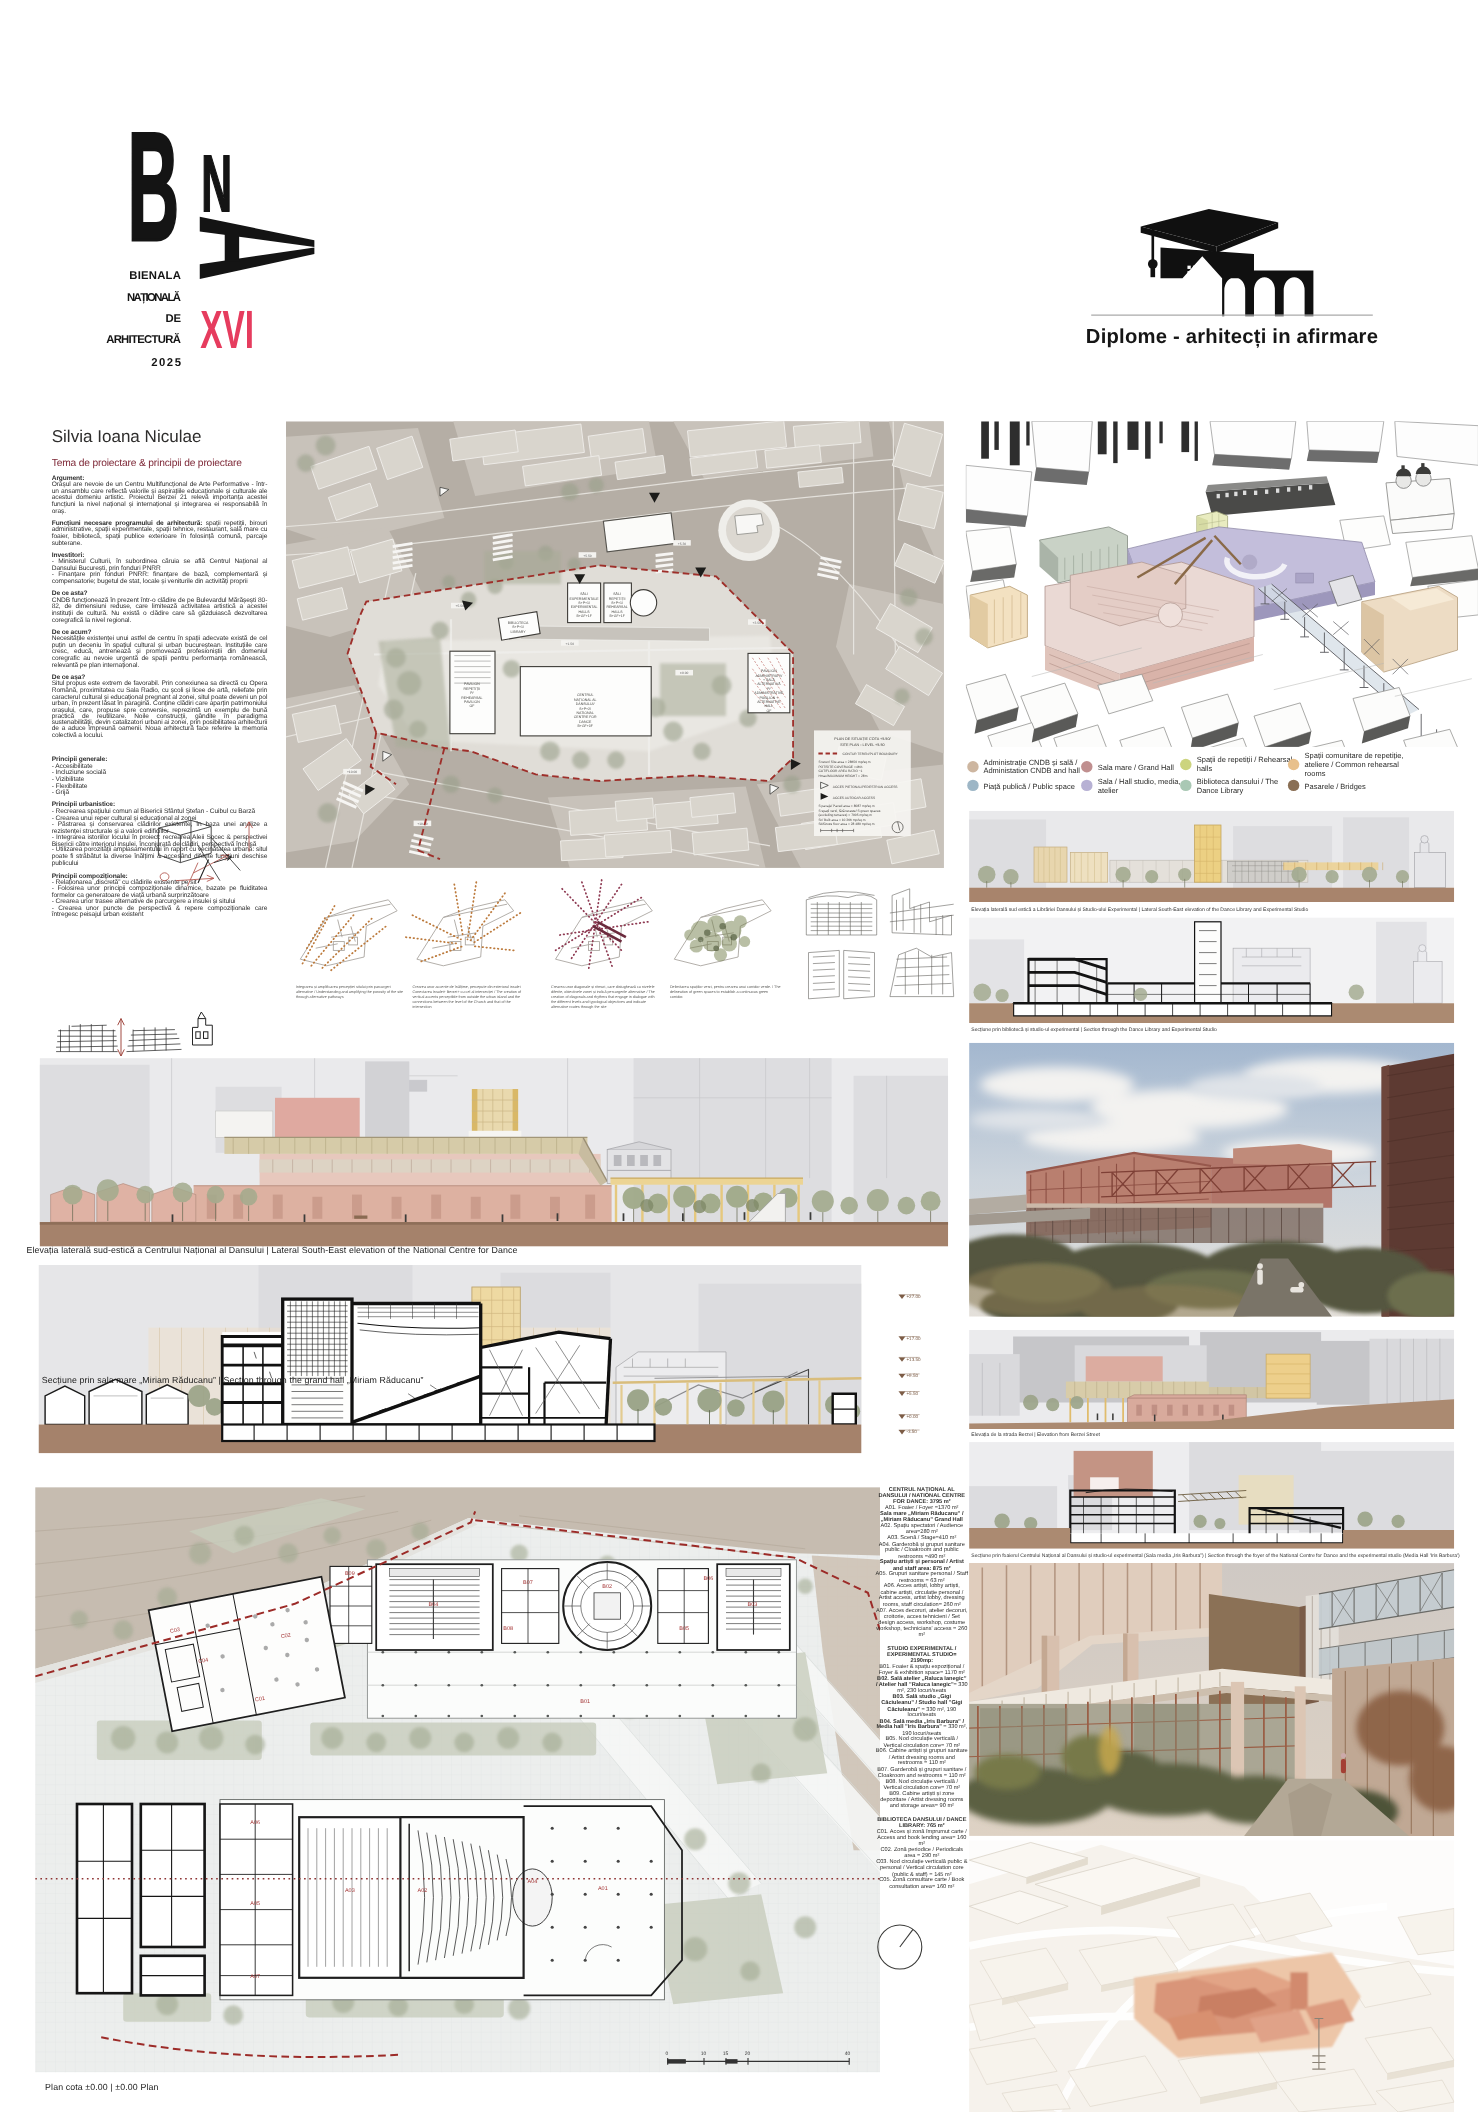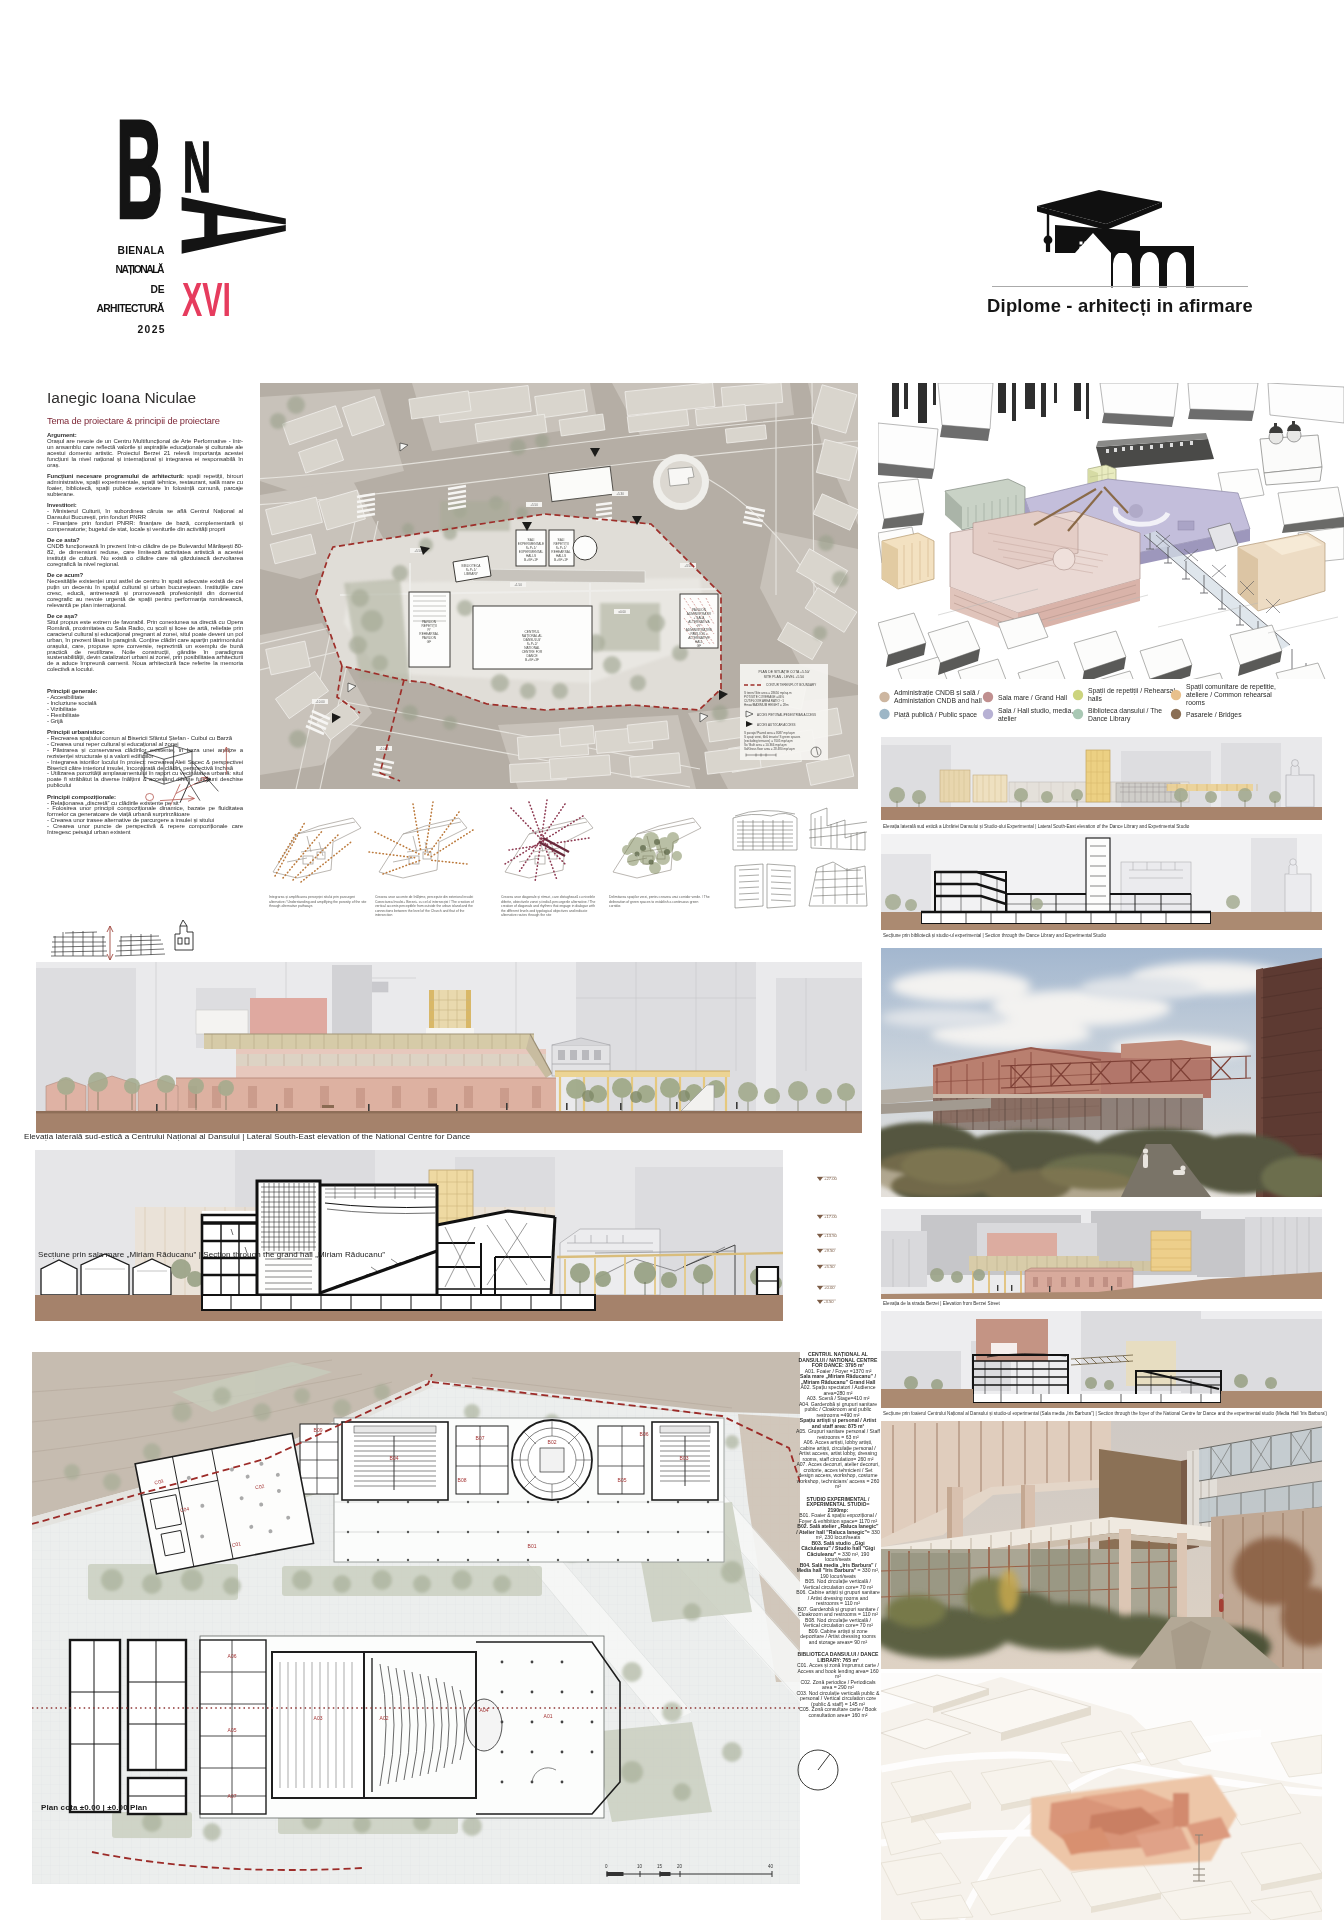--- a/index.html
+++ b/index.html
@@ -63,21 +63,21 @@
 
 <line x1="12" y1="106.5" x2="268" y2="106.5" stroke="#aaa" stroke-width="1"></line>
 
 <text x="140" y="132" text-anchor="middle" font-family="Liberation Sans" font-weight="bold" font-size="18.4" letter-spacing="0.2" fill="#161616">Diplome - arhitecți in afirmare</text>
 </svg>
 </div>
 
 <div class="abs" id="leftcol" style="left:47px;top:388px;width:196px;">
 
 
-<div style="font-size:15.5px;color:#2e2d2c;line-height:19px;margin-top:0px;">Ianegic Ioana Niculae</div>
+<div style="font-size:15.5px;color:#2e2d2c;line-height:19px;margin-top:0px;">Silvia Ioana Niculae</div>
 
 <div style="font-size:9.3px;font-weight:normal;color:#7e2837;margin-top:9px;white-space:nowrap;letter-spacing:-0.15px;">Tema de proiectare &amp; principii de proiectare</div>
 <div id="paras" style="margin-top:7px;font-size:6px;line-height:5.9px;color:#2f2f2f;text-align:justify;letter-spacing:-0.08px;">
 <div style="margin-bottom:5.5px;"><b>Argument:</b><br>Orașul are nevoie de un Centru Multifuncțional de Arte Performative - într-un ansamblu care reflectă valorile și aspirațiile educaționale și culturale ale acestui domeniu artistic. Proiectul Berzei 21 relevă importanța acestei funcțiuni la nivel național și internațional și integrarea ei responsabilă în oraș.</div>
 <div style="margin-bottom:5.5px;"><b>Funcțiuni necesare programului de arhitectură:</b> spații repetiții, birouri administrative, spații experimentale, spații tehnice, restaurant, sală mare cu foaier, bibliotecă, spații publice exterioare în folosință comună, parcaje subterane.</div>
 <div style="margin-bottom:5.5px;"><b>Investitori:</b><br>- Ministerul Culturii, în subordinea căruia se află Centrul Național al Dansului București, prin fonduri PNRR<br>- Finanțare prin fonduri PNRR: finanțare de bază, complementară și compensatorie; bugetul de stat, locale și veniturile din activități proprii</div>
 <div style="margin-bottom:5.5px;"><b>De ce asta?</b><br>CNDB funcționează în prezent într-o clădire de pe Bulevardul Mărășești 80-82, de dimensiuni reduse, care limitează activitatea artistică a acestei instituții de cultură. Nu există o clădire care să găzduiască dezvoltarea coregrafică la nivel regional.</div>
 <div style="margin-bottom:5.5px;"><b>De ce acum?</b><br>Necesitățile existenței unui astfel de centru în spații adecvate există de cel puțin un deceniu în spațiul cultural și urban bucureștean. Instituțiile care cresc, educă, antrenează și promovează profesioniștii din domeniul coregrafic au nevoie urgentă de spații pentru performanța românească, relevantă pe plan internațional.</div>
 <div style="margin-bottom:16px;"><b>De ce așa?</b><br>Situl propus este extrem de favorabil. Prin conexiunea sa directă cu Opera Română, proximitatea cu Sala Radio, cu școli și licee de artă, reliefate prin caracterul cultural și educațional pregnant al zonei, situl poate deveni un pol urban, în prezent lăsat în paragină. Conține clădiri care aparțin patrimoniului orașului, care, propuse spre conversie, reprezintă un exemplu de bună practică de reutilizare. Noile construcții, gândite în paradigma sustenabilității, devin catalizatori urbani ai zonei, prin posibilitatea arhitecturii de a aduce împreună oamenii. Noua arhitectură face referire la memoria colectivă a locului.</div>
 <div style="margin-bottom:5.5px;text-align:left;"><b>Principii generale:</b><br>- Accesibilitate<br>- Incluziune socială<br>- Vizibilitate<br>- Flexibilitate<br>- Grijă</div>
@@ -1363,21 +1363,21 @@
 <g font-family="Liberation Sans" font-size="4.5" fill="#333">
 <text x="573" y="516">0</text>
         <text x="605" y="516">10</text>
         <text x="625" y="516">15</text>
         <text x="645" y="516">20</text>
         <text x="736" y="516">40</text>
 </g>
 </svg>
 </div>
 
-<div class="abs cap" style="left:41px;top:1803px;font-weight:bold;">Plan cota ±0.00 | ±0.00 Plan</div>
+<div class="abs cap" style="left:41px;top:1893px;">Plan cota ±0.00 | ±0.00 Plan</div>
 
 <div class="abs" id="progcol" style="left:796px;top:1352px;width:84px;height:560px;font-size:5.1px;line-height:5.5px;color:#2e2e2c;text-align:center;">
 <div style="font-weight:bold;">CENTRUL NAȚIONAL AL DANSULUI / NATIONAL CENTRE FOR DANCE: 3795 m²</div>
 <div>A01. Foaier / Foyer =1370 m²</div>
 <div style="font-weight:bold;">Sala mare „Miriam Răducanu” / „Miriam Răducanu” Grand Hall</div>
 <div>A02. Spațiu spectatori / Audience area=280 m²</div>
 <div>A03. Scenă / Stage=410 m²</div>
 <div>A04. Garderobă și grupuri sanitare public / Cloakroom and public restrooms =490 m²</div>
 <div style="font-weight:bold;">Spațiu artiști și personal / Artist and staff area: 875 m²</div>
 <div>A05. Grupuri sanitare personal / Staff restrooms = 63 m²</div>

